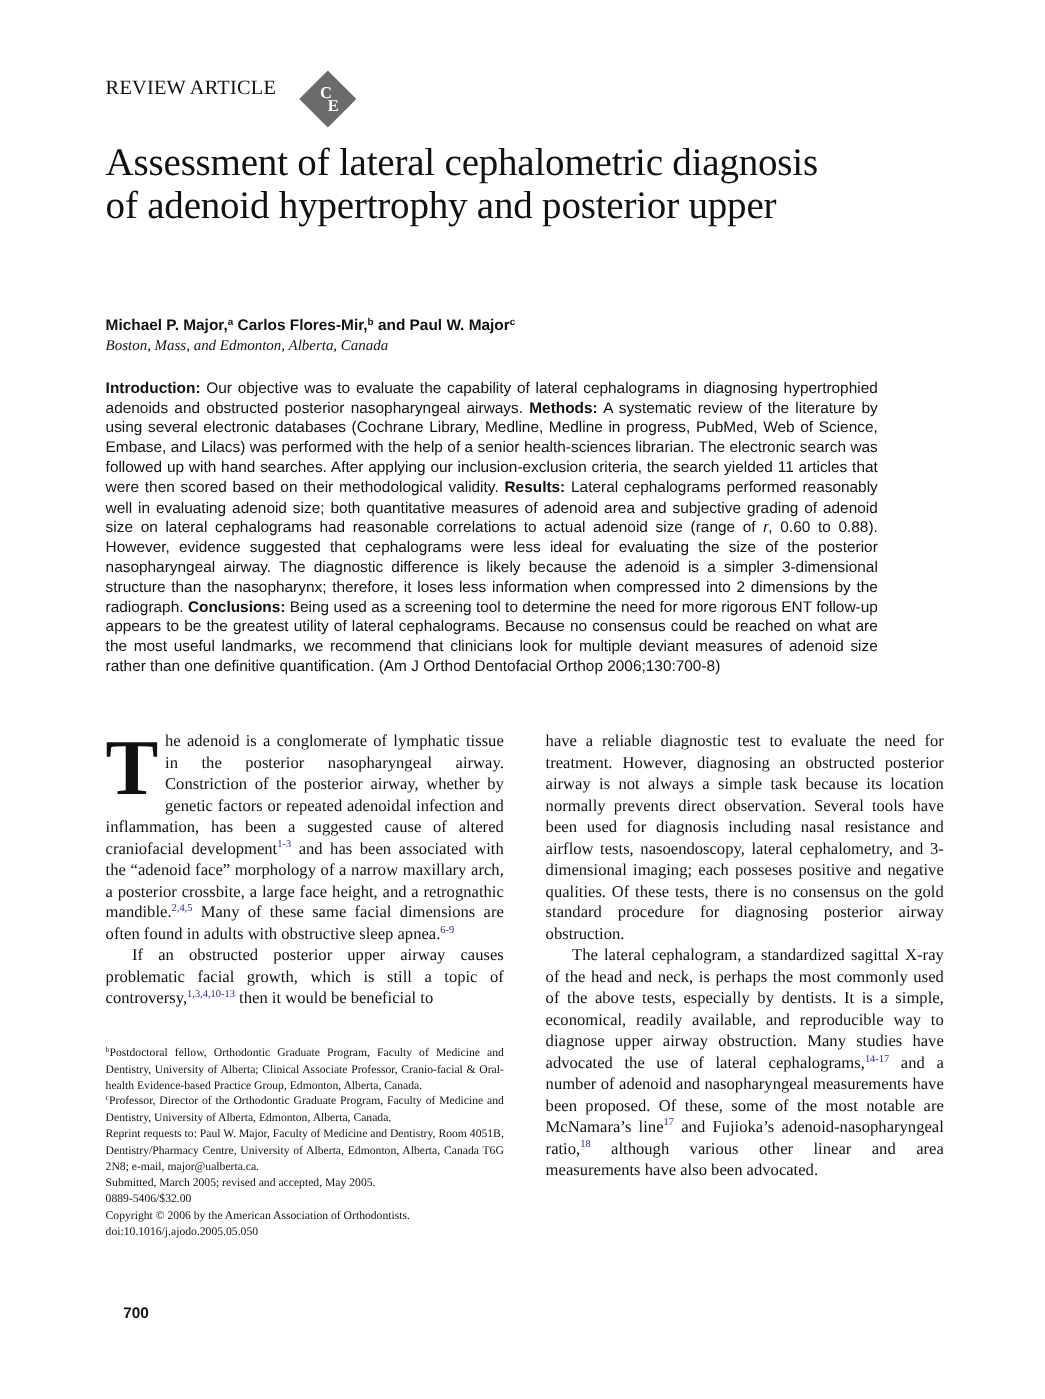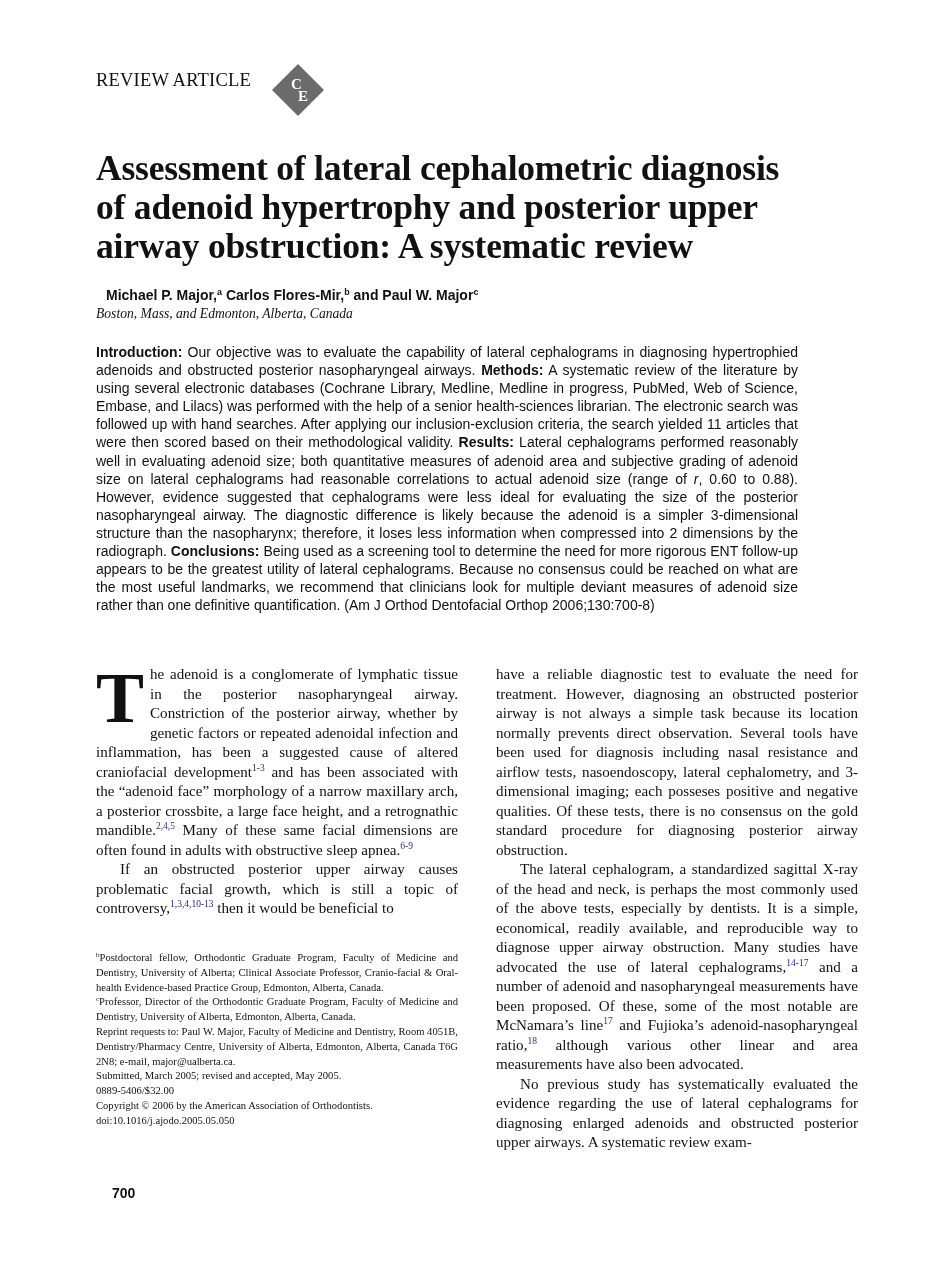--- a/index.html
+++ b/index.html
@@ -4,23 +4,23 @@
 <style>
   html, body { margin: 0; padding: 0; background: #ffffff; }
   body { width: 950px; height: 1272px; position: relative; overflow: hidden; color: #111; }
   .serif { font-family: "Liberation Serif", "DejaVu Serif", serif; }
   .sans { font-family: "Liberation Sans", "DejaVu Sans", sans-serif; }
 
   .header { position: absolute; left: 96px; top: 70px; height: 50px; }
   .section-label { position: absolute; left: 0; top: 0; font-size: 18.5px; letter-spacing: 0.2px; white-space: nowrap; }
   .ce-badge { position: absolute; left: 176px; top: -6px; width: 52px; height: 52px; }
 
-  .title { position: absolute; left: 96px; top: 149px; width: 780px; font-size: 35.5px; line-height: 39px; font-weight: bold; margin: 0; letter-spacing: -0.2px; }
+  .title { position: absolute; left: 96px; top: 128px; width: 780px; font-size: 35.5px; line-height: 39px; font-weight: normal; margin: 0; letter-spacing: -0.2px; }
 
-  .authors { position: absolute; left: 106px; top: 287px; font-size: 14px; font-weight: bold; white-space: nowrap; }
+  .authors { position: absolute; left: 96px; top: 287px; font-size: 14px; font-weight: bold; white-space: nowrap; }
   .authors sup { font-size: 9px; font-weight: bold; vertical-align: 5px; line-height: 0; }
   .affil-loc { position: absolute; left: 96px; top: 306px; font-size: 13.6px; font-style: italic; white-space: nowrap; }
 
   .abstract { position: absolute; left: 96px; top: 343px; width: 702px; font-size: 14px; line-height: 18.1px; text-align: justify; margin: 0; }
   .abstract b { font-weight: bold; }
 
   .col { position: absolute; top: 665px; width: 362px; font-size: 15.1px; line-height: 19.5px; text-align: justify; }
   .col-left { left: 96px; }
   .col-right { left: 496px; }
   .col p { margin: 0; }
@@ -43,21 +43,20 @@
   <svg class="ce-badge" viewBox="0 0 52 52">
     <polygon points="26,0 52,26 26,52 0,26" fill="#6b6b6b"></polygon>
     <text x="19" y="25" font-family="Liberation Serif, serif" font-size="15" font-weight="bold" fill="#ffffff">C</text>
     <text x="26" y="37" font-family="Liberation Serif, serif" font-size="15" font-weight="bold" fill="#ffffff">E</text>
   </svg>
 </div>
 
 <h1 class="title serif">
   <span>Assessment of lateral cephalometric diagnosis</span><br>
   <span>of adenoid hypertrophy and posterior upper</span><br>
-  <span>airway obstruction: A systematic review</span>
 </h1>
 
 <div class="authors sans">
   <span>Michael P. Major,</span><sup>a</sup>
   <span>Carlos Flores-Mir,</span><sup>b</sup>
   <span>and</span>
   <span>Paul W. Major</span><sup>c</sup>
 </div>
 <div class="affil-loc serif">Boston, Mass, and Edmonton, Alberta, Canada</div>
 
@@ -74,16 +73,15 @@
   <p>Reprint requests to: Paul W. Major, Faculty of Medicine and Dentistry, Room 4051B, Dentistry/Pharmacy Centre, University of Alberta, Edmonton, Alberta, Canada T6G 2N8; e-mail, major@ualberta.ca.</p>
   <p class="lit">Submitted, March 2005; revised and accepted, May 2005.</p>
   <p class="lit">0889-5406/$32.00</p>
   <p class="lit">Copyright © 2006 by the American Association of Orthodontists.</p>
   <p class="lit">doi:10.1016/j.ajodo.2005.05.050</p>
 </div>
 
 <div class="col col-right serif">
   <p>have a reliable diagnostic test to evaluate the need for treatment. However, diagnosing an obstructed posterior airway is not always a simple task because its location normally prevents direct observation. Several tools have been used for diagnosis including nasal resistance and airflow tests, nasoendoscopy, lateral cephalometry, and 3-dimensional imaging; each posseses positive and negative qualities. Of these tests, there is no consensus on the gold standard procedure for diagnosing posterior airway obstruction.</p>
   <p class="indent"><span>The lateral cephalogram, a standardized sagittal X-ray of the head and neck, is perhaps the most commonly used of the above tests, especially by dentists. It is a simple, economical, readily available, and reproducible way to diagnose upper airway obstruction. Many studies have advocated the use of lateral cephalograms,</span><sup class="ref">14-17</sup><span> and a number of adenoid and nasopharyngeal measurements have been proposed. Of these, some of the most notable are McNamara’s line</span><sup class="ref">17</sup><span> and Fujioka’s adenoid-nasopharyngeal ratio,</span><sup class="ref">18</sup><span> although various other linear and area measurements have also been advocated.</span></p>
-  <p class="indent">No previous study has systematically evaluated the evidence regarding the use of lateral cephalograms for diagnosing enlarged adenoids and obstructed posterior upper airways. A systematic review exam-</p>
 </div>
 
 <div class="page-number sans">700</div>
 
 </body></html>

